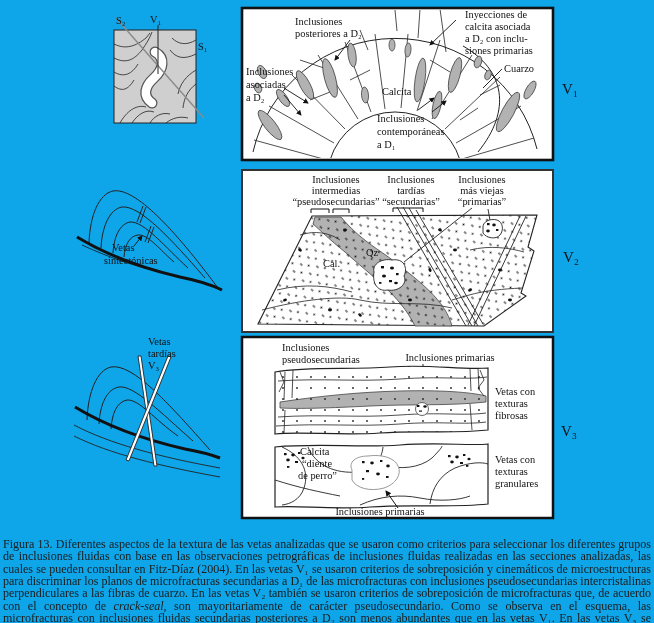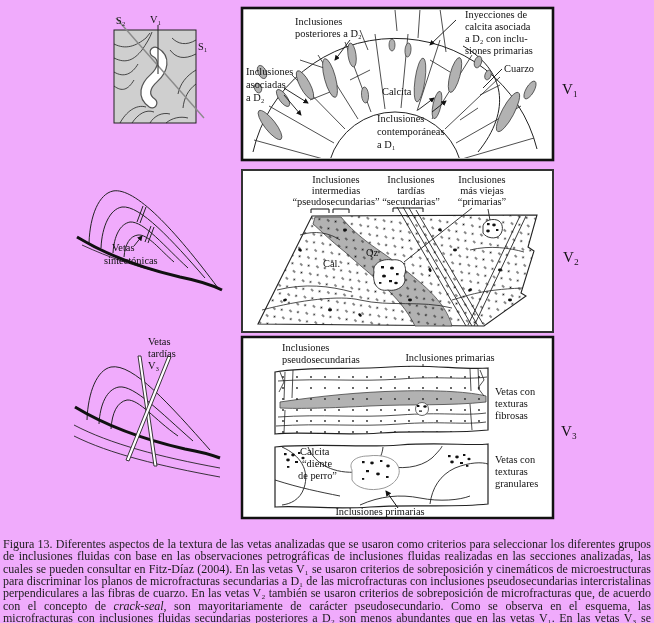--- a/index.html
+++ b/index.html
@@ -1,16 +1,16 @@
 <!DOCTYPE html>
 <html><head>
 <meta charset="utf-8">
 <style>
   html,body { margin:0; padding:0; background:#ffffff; }
-  .page { position:relative; width:654px; height:623px; background:#f0abfc; overflow:hidden;
+  .page { position:relative; width:654px; height:623px; background:#0ea5e9; overflow:hidden;
           font-family:"Liberation Serif","DejaVu Serif",serif; color:#1a1a1a; }
   svg { position:absolute; left:0; top:0; }
   svg text { fill:#111; font-family:"Liberation Serif","DejaVu Serif",serif; }
   .lbl   { font-size:10.4px; }
   .lbl-c { font-size:10.4px; text-anchor:middle; }
   .side  { font-size:15px; }
   .cap { position:absolute; left:3px; top:526px; width:648px;
          font-size:12px; line-height:12.35px; text-align:justify; color:#1c1c1c; }
   .cap i { font-style:italic; }
 </style>

